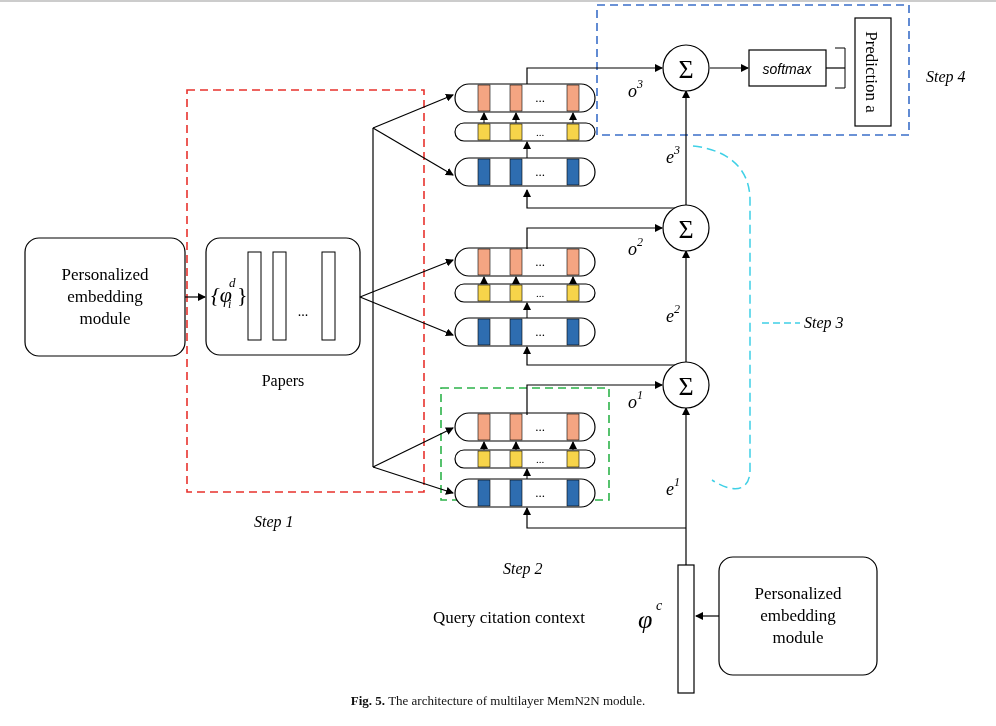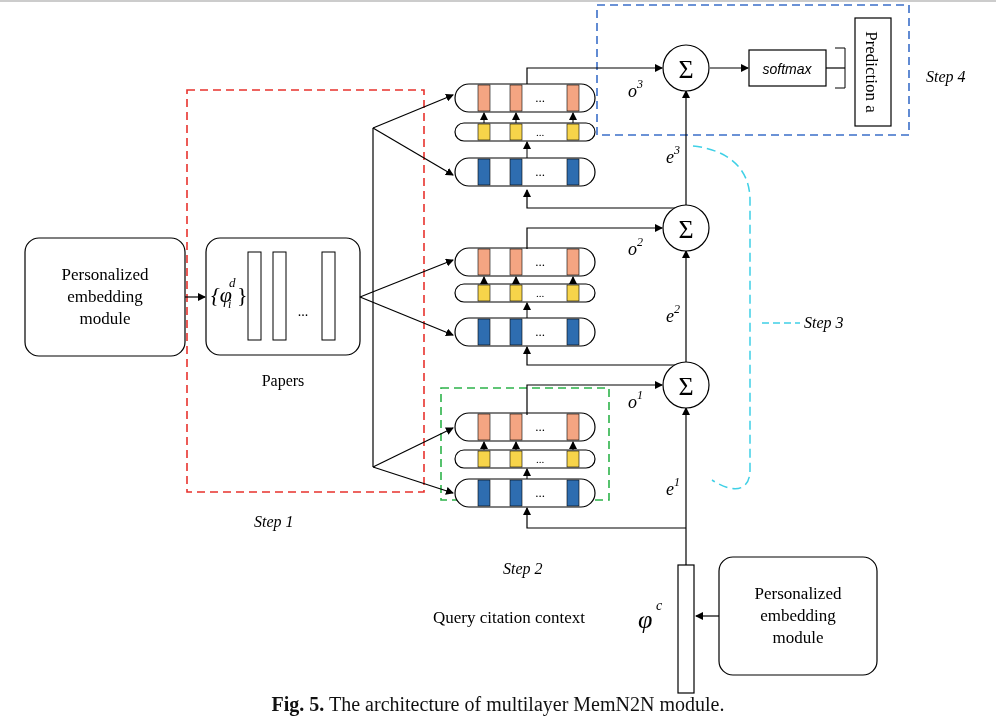--- a/index.html
+++ b/index.html
@@ -1,20 +1,20 @@
 <!DOCTYPE html>
 <html><head>
 <meta charset="utf-8">
 <style>
   html, body { margin: 0; padding: 0; background: #ffffff; }
   body { width: 996px; height: 726px; position: relative; overflow: hidden; font-family: "Liberation Serif", serif; }
   #diagram { position: absolute; left: 0; top: 0; }
   .serif { font-family: "Liberation Serif", serif; }
   .sans { font-family: "Liberation Sans", sans-serif; }
-  .caption { position: absolute; left: 0; top: 693px; width: 996px; text-align: center; font-family: "Liberation Serif", serif; font-size: 20px; color: #111; }
+  .caption { position: absolute; left: 0; top: 693px; width: 996px; text-align: center; font-family: "Liberation Serif", serif; font-size: 13px; color: #111; }
   .caption b { font-weight: bold; }
 </style>
 </head>
 <body>
 
 <svg id="diagram" width="996" height="726" viewBox="0 0 996 726" xmlns="http://www.w3.org/2000/svg">
   <defs>
     <marker id="arr" markerWidth="8" markerHeight="8" refX="7" refY="4" orient="auto" markerUnits="userSpaceOnUse">
       <path d="M0,0 L8,4 L0,8 z" fill="#000"></path>
     </marker>

